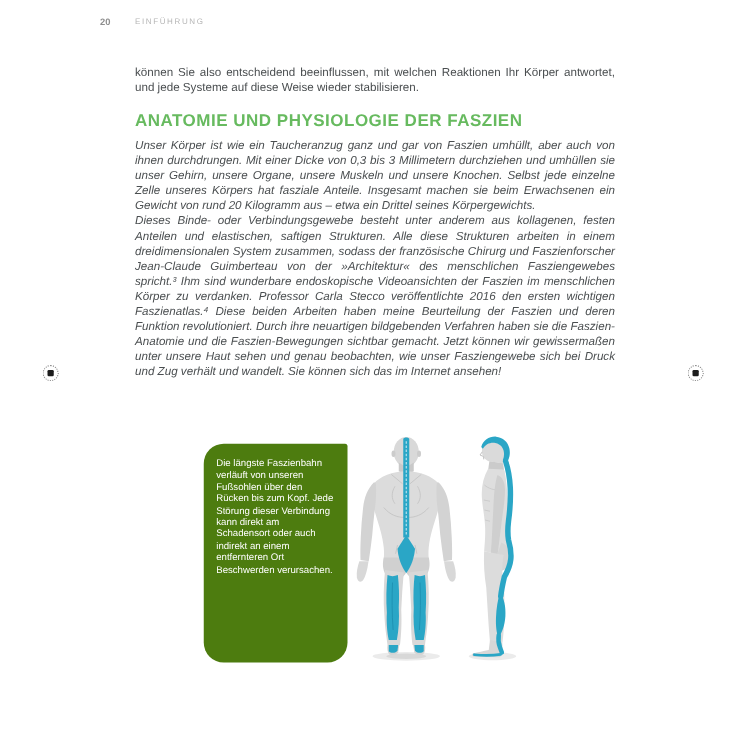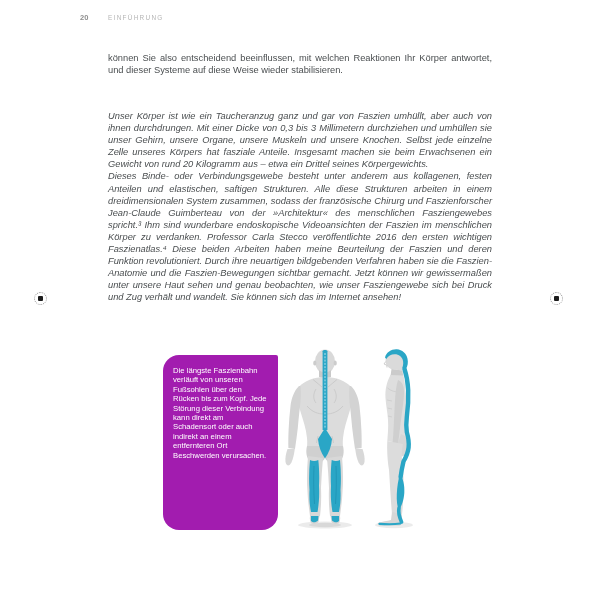--- a/index.html
+++ b/index.html
@@ -28,21 +28,21 @@
     position:absolute;left:108px;top:89px;margin:0;width:420px;
     font-size:13.6px;font-weight:bold;letter-spacing:0.4px;color:#67ba5f;
   }
   .body-text{
     position:absolute;left:108px;top:110px;width:384px;
     font-size:9.3px;line-height:12.1px;text-align:justify;color:#4a4e50;font-style:italic;
   }
   .body-text p{margin:0;}
   .callout{
     position:absolute;left:163px;top:355px;width:115px;height:175px;box-sizing:border-box;
-    background:#a21caf;border-radius:16px 2px 16px 16px;padding:11px 10px;
+    background:#4d7c0f;border-radius:16px 2px 16px 16px;padding:11px 10px;
   }
   .callout p{
     margin:0;font-size:7.7px;line-height:9.4px;color:#ffffff;
   }
   .figure-back{position:absolute;left:280px;top:348px;}
   .figure-side{position:absolute;left:372px;top:348px;}
 </style>
 </head>
 <body>
 
@@ -51,22 +51,23 @@
   <span class="page-number">20</span>
   <span class="running-title">EINFÜHRUNG</span>
 
   <div class="reg-mark left">
       <span class="dot"></span>
     </div>
   <div class="reg-mark right">
       <span class="dot"></span>
     </div>
 
-  <p class="intro">können Sie also entscheidend beeinflussen, mit welchen Reaktionen Ihr Körper antwortet, und dieser Systeme auf diese Weise wieder stabilisieren.</p>
+  <p class="intro">können Sie also entscheidend beeinflussen, mit welchen Reaktionen Ihr Körper antwortet, und jede Systeme auf diese Weise wieder stabilisieren.</p>
 
+  <h1 class="section-heading">ANATOMIE UND PHYSIOLOGIE DER FASZIEN</h1>
 
   <div class="body-text">
     <p>Unser Körper ist wie ein Taucheranzug ganz und gar von Faszien umhüllt, aber auch von ihnen durchdrungen. Mit einer Dicke von 0,3 bis 3 Millimetern durchziehen und umhüllen sie unser Gehirn, unsere Organe, unsere Muskeln und unsere Knochen. Selbst jede einzelne Zelle unseres Körpers hat fasziale Anteile. Insgesamt machen sie beim Erwachsenen ein Gewicht von rund 20 Kilogramm aus – etwa ein Drittel seines Körpergewichts.</p>
     <p>Dieses Binde- oder Verbindungsgewebe besteht unter anderem aus kollagenen, festen Anteilen und elastischen, saftigen Strukturen. Alle diese Strukturen arbeiten in einem dreidimensionalen System zusammen, sodass der französische Chirurg und Faszienforscher Jean-Claude Guimberteau von der »Architektur« des menschlichen Fasziengewebes spricht.³ Ihm sind wunderbare endoskopische Videoansichten der Faszien im menschlichen Körper zu verdanken. Professor Carla Stecco veröffentlichte 2016 den ersten wichtigen Faszienatlas.⁴ Diese beiden Arbeiten haben meine Beurteilung der Faszien und deren Funktion revolutioniert. Durch ihre neuartigen bildgebenden Verfahren haben sie die Faszien-Anatomie und die Faszien-Bewegungen sichtbar gemacht. Jetzt können wir gewissermaßen unter unsere Haut sehen und genau beobachten, wie unser Fasziengewebe sich bei Druck und Zug verhält und wandelt. Sie können sich das im Internet ansehen!</p>
   </div>
 
   <aside class="callout">
     <p>Die längste Faszienbahn verläuft von unseren Fußsohlen über den Rücken bis zum Kopf. Jede Störung dieser Verbindung kann direkt am Schadensort oder auch indirekt an einem entfernteren Ort Beschwerden verursachen.</p>
   </aside>
 

